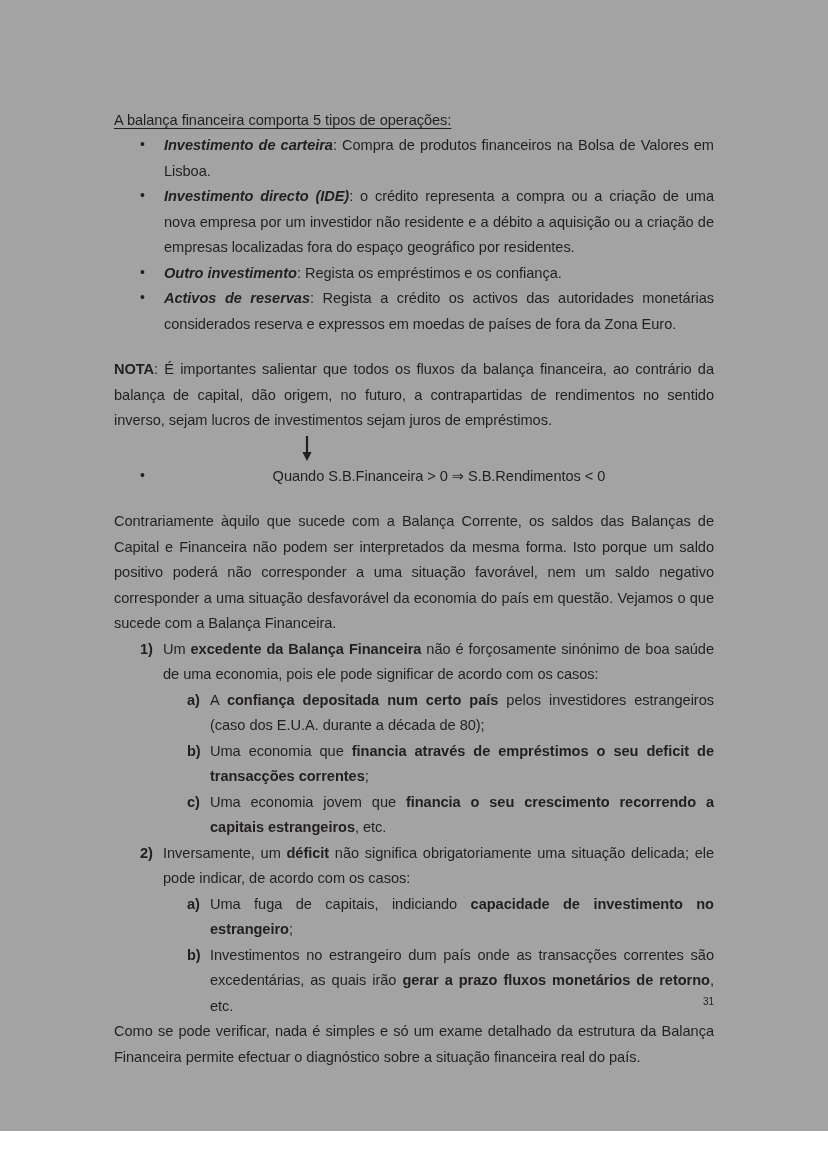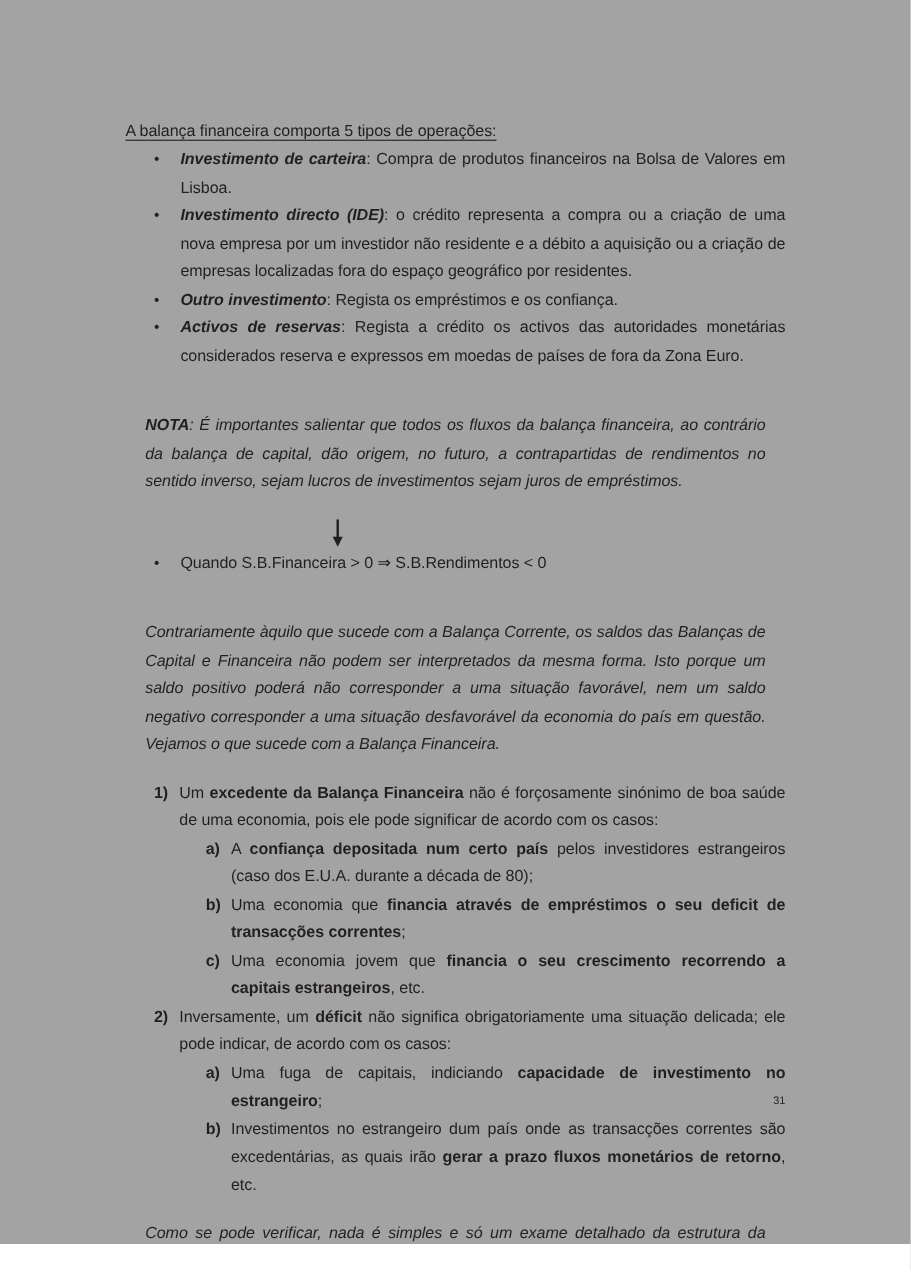--- a/index.html
+++ b/index.html
@@ -34,23 +34,22 @@
     line-height: 21px;
     text-decoration: underline;
     text-underline-offset: 2.5px;
     margin: 0 0 2px 0;
     letter-spacing: -0.05px;
   }
   p.body {
     font-size: 14.6px;
     line-height: 25.5px;
     text-align: justify;
-    margin: 18px;
-    letter-spacing: -0.05px;
-    font-style: italic;
+    margin: 0;
+    letter-spacing: -0.05px;
   }
 
   b, .b { font-weight: bold; }
   .bi { font-weight: bold; font-style: italic; }
 
   
   ul.bullets {
     list-style: none;
     margin: 0;
     padding: 0;
@@ -65,21 +64,21 @@
   }
   ul.bullets > li::before {
     content: "\2022";
     position: absolute;
     left: 26px;
     top: -1px;
     font-size: 14px;
     line-height: 25.5px;
   }
   ul.bullets.eq > li {
-    text-align: left;
+    text-align: center;
   }
 
   
   ol.numbered {
     list-style: none;
     margin: 0;
     padding: 0;
     counter-reset: num;
   }
   ol.numbered > li {

